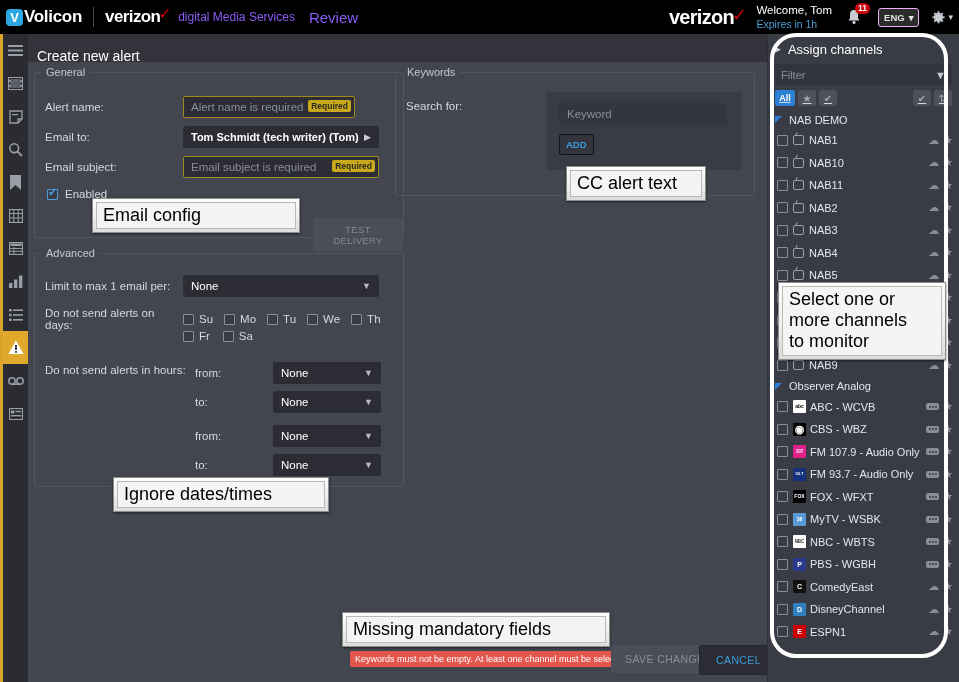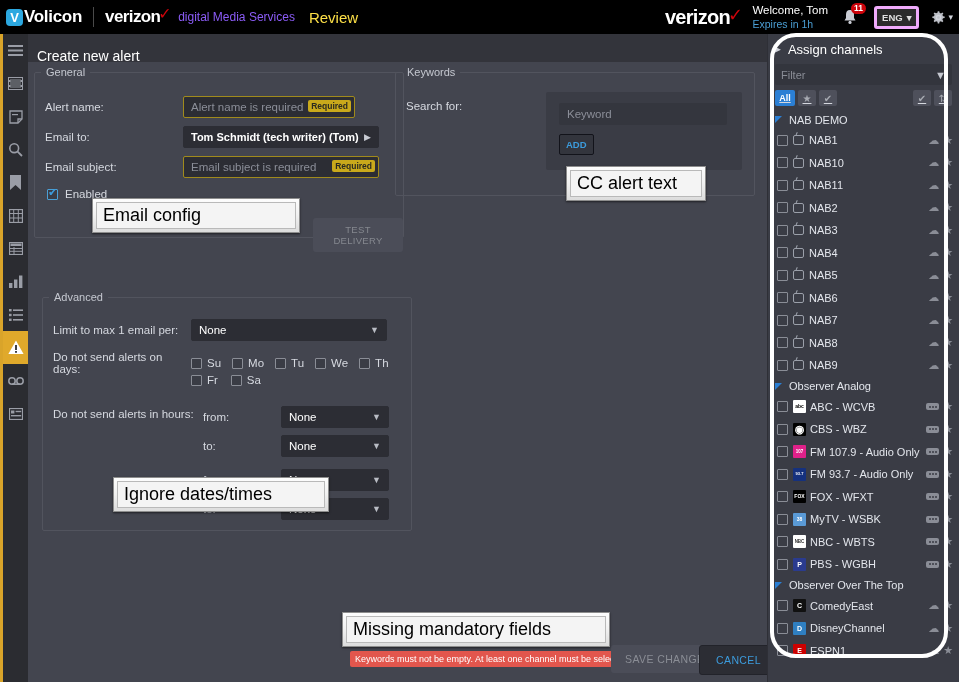--- a/index.html
+++ b/index.html
@@ -32,38 +32,38 @@
   }
   .vz-logo {
     font-size: 17px; font-weight: bold; color: #fff; letter-spacing: -0.6px;
     position: relative;
   }
   .vz-check {
     color: #cd040b; font-size: 16px; font-weight: normal;
     position: relative; top: -3px; left: -2px;
   }
   .dms-text { font-size: 12px; color: #8b5cf6; margin-left: 5px; }
-  .review-text { font-size: 15px; color: #fde047; margin-left: 14px; }
+  .review-text { font-size: 15px; color: #8b5cf6; margin-left: 14px; }
 
   .topbar-right {
     position: absolute; right: 6px; top: 0; height: 34px;
     display: flex; align-items: center;
   }
   .vz-logo-right { font-size: 20px; font-weight: bold; color: #fff; letter-spacing: -0.7px; }
   .welcome-block { margin-left: 8px; line-height: 1.15; }
   .welcome-line1 { font-size: 11.5px; color: #fff; }
   .welcome-line2 { font-size: 10.5px; color: #4b9fd5; }
   .bell-wrap { position: relative; margin-left: 12px; width: 20px; height: 20px; }
   .badge-count {
     position: absolute; right: -6px; top: -4px; background: #cd040b; color: #fff;
     font-size: 8.5px; font-weight: bold; border-radius: 7px;
     padding: 1px 3px; min-width: 14px; text-align: center; line-height: 1.1;
   }
   .lang-btn {
-    margin-left: 14px; background: #2b2b2b; border: 3px solid #f0abfc;
+    margin-left: 14px; background: #2b2b2b; border: 1px solid #f0abfc;
     border-radius: 3px; color: #e0e0e0; font-size: 9.5px; font-weight: bold;
     padding: 3px 5px; display: flex; align-items: center; gap: 4px;
   }
   .gear-wrap { margin-left: 12px; display: flex; align-items: center; gap: 2px; }
 
   
   .rail {
     position: absolute; left: 0; top: 34px; width: 28px; height: 648px;
     background: #2b2c31; border-left: 3px solid #d9a42a;
   }
@@ -86,21 +86,21 @@
     background: #43454f;
   }
 
   fieldset.grp {
     position: absolute; border: 1px solid #52545e; border-radius: 2px;
   }
   fieldset.grp > legend {
     font-size: 11px; color: #c5c8d0; padding: 0 5px; margin-left: 6px;
   }
   .grp-general { left: 6px; top: 4px; width: 370px; height: 172px; }
-  .grp-advanced { left: 14px; top: 185px; width: 370px; height: 240px; margin-top: 44px; }
+  .grp-advanced { left: 6px; top: 185px; width: 370px; height: 240px; }
   .grp-keywords { left: 367px; top: 4px; width: 360px; height: 130px; }
 
   .row { position: absolute; display: flex; align-items: center; }
   .lbl { font-size: 11.5px; color: #d6d9e0; }
 
   .field {
     background: #2c2d34; border: 1px solid #2c2d34; border-radius: 2px;
     height: 22px; display: flex; align-items: center; padding: 0 7px;
     font-size: 11.5px; color: #fff; position: relative;
   }
@@ -733,24 +733,20 @@
           <span>PBS - WGBH</span>
           <span class="chan-right">
             <span class="cam-ico">
               <i></i>
               <i></i>
               <i></i>
             </span>
             <span class="star-ico">★</span>
           </span>
         </div>
-        <div class="grp-hdr">
-          <span class="flag"></span>
-          <span>Observer Over The Top</span>
-        </div>
         <div class="chan-row">
           <span class="cbx"></span>
           <span class="logo-ico" style="background: rgb(17, 17, 17); color: rgb(255, 255, 255); font-size: 7px;">C</span>
           <span>ComedyEast</span>
           <span class="chan-right">
             <span class="cloud-ico">☁</span>
             <span class="star-ico">★</span>
           </span>
         </div>
         <div class="chan-row">
@@ -777,20 +773,25 @@
   <div class="ring"></div>
 
   <div class="callout" style="left:92px; top:198px; width:208px;">
     <div class="callout-inner">Email config</div>
   </div>
 
   <div class="callout" style="left:566px; top:166px; width:140px;">
     <div class="callout-inner">CC alert text</div>
   </div>
 
+  <div class="callout" style="left:778px; top:282px; width:168px;">
+    <div class="callout-inner">Select one or
+more channels
+to monitor</div>
+  </div>
 
   <div class="callout" style="left:113px; top:477px; width:216px;">
     <div class="callout-inner">Ignore dates/times</div>
   </div>
 
   <div class="callout" style="left:342px; top:612px; width:268px;">
     <div class="callout-inner">Missing mandatory fields</div>
   </div>
 
 </div>

